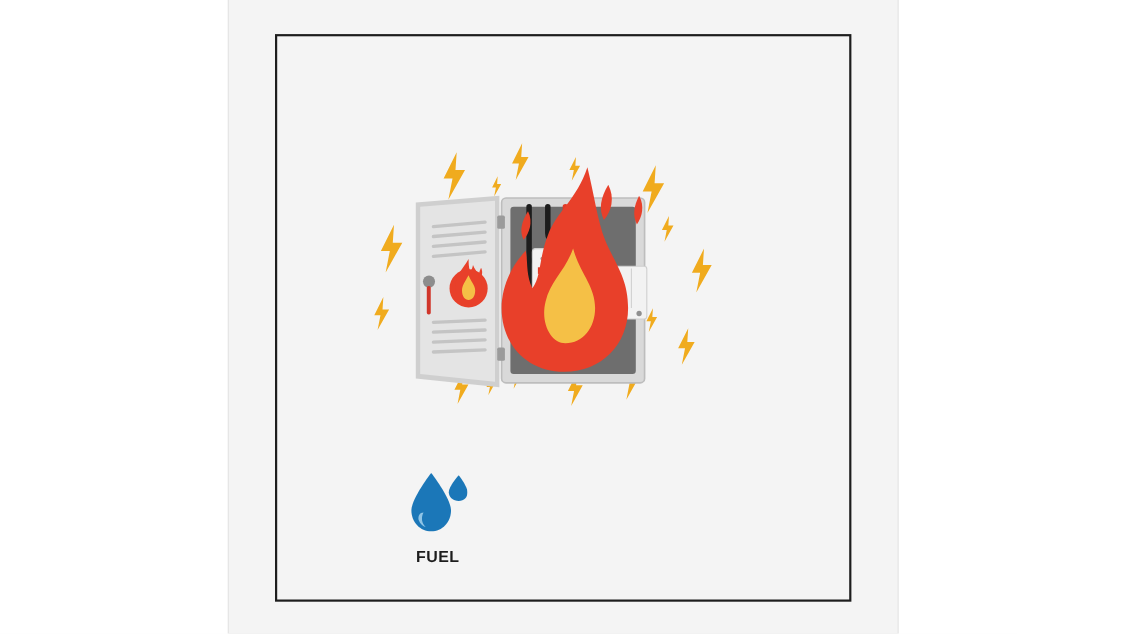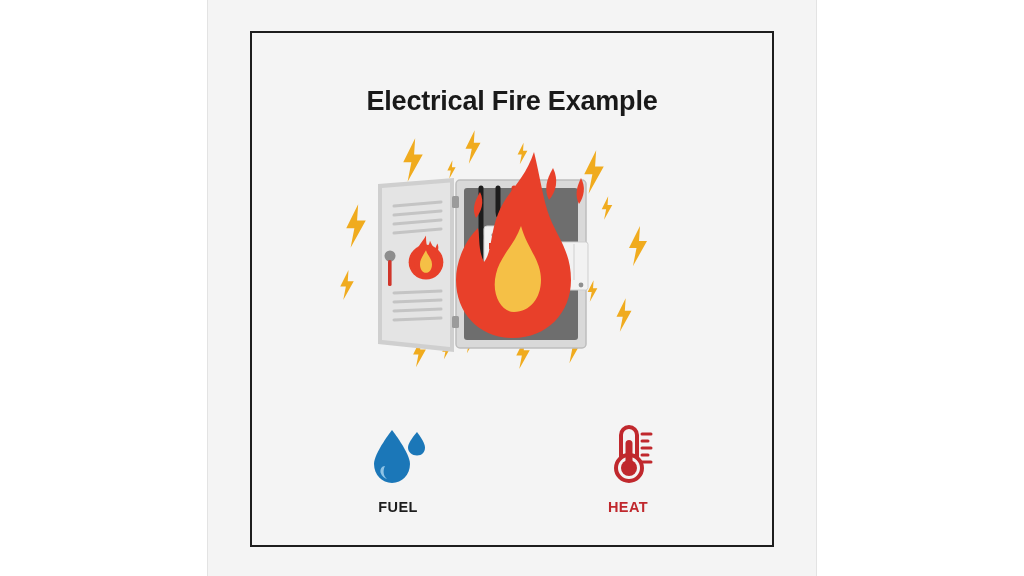--- a/index.html
+++ b/index.html
@@ -100,21 +100,20 @@
 </style>
 </head>
 <body>
 
 <div id="stage">
 
   <div id="card">
 
     <div id="card-inner-border"></div>
 
-    <div id="title">Electrical Fire Example</div>
 
     <div id="art">
       <svg width="360" height="260" viewBox="0 0 360 260" xmlns="http://www.w3.org/2000/svg">
 
         <defs>
 
           <symbol id="bolt" viewBox="0 0 24 40">
             <path d="M14 0 L3 22 L10.5 22 L7 40 L21 15 L13 15 Z" fill="#f0ab1e"></path>
           </symbol>
 
@@ -265,38 +264,18 @@
         <span class="glyph">
           <svg width="54" height="60" viewBox="0 0 54 60" xmlns="http://www.w3.org/2000/svg">
             <path d="M21 4 C21 4 3 27 3 38 C3 48.5 11 57 21 57 C31 57 39 48.5 39 38 C39 27 21 4 21 4 Z" fill="#1b77b8"></path>
             <path d="M14 40 C10.5 40 9 43 9.5 46.5 C11 50.5 13.5 52.5 16 53 C12.5 50 11.5 45 14 40 Z" fill="#8fc4e6"></path>
             <path d="M46 6 C46 6 37 16 37 21.5 C37 26 41 29.5 46 29.5 C51 29.5 54 26 54 21.5 C54 16 46 6 46 6 Z" fill="#1b77b8"></path>
           </svg>
         </span>
         <span class="caption cap-dark">FUEL</span>
       </div>
 
-      <div class="element">
-        <span class="glyph">
-          <svg width="54" height="64" viewBox="0 0 54 64" xmlns="http://www.w3.org/2000/svg">
-            <g fill="none" stroke="#c0282d" stroke-width="4">
-              <path d="M20 36 L20 13 A8 8 0 0 1 36 13 L36 36"></path>
-            </g>
-            <circle cx="28" cy="46" r="13" fill="none" stroke="#c0282d" stroke-width="4"></circle>
-            <circle cx="28" cy="46" r="8" fill="#c0282d"></circle>
-            <rect x="24.5" y="18" width="7" height="28" rx="3.5" fill="#c0282d"></rect>
-            <g stroke="#c0282d" stroke-width="3" stroke-linecap="round">
-              <line x1="41" y1="12" x2="50" y2="12"></line>
-              <line x1="41" y1="19" x2="47" y2="19"></line>
-              <line x1="41" y1="26" x2="50" y2="26"></line>
-              <line x1="41" y1="33" x2="47" y2="33"></line>
-              <line x1="41" y1="40" x2="50" y2="40"></line>
-            </g>
-          </svg>
-        </span>
-        <span class="caption cap-red">HEAT</span>
-      </div>
 
 
     </div>
 
   </div>
 </div>
 
 </body></html>

